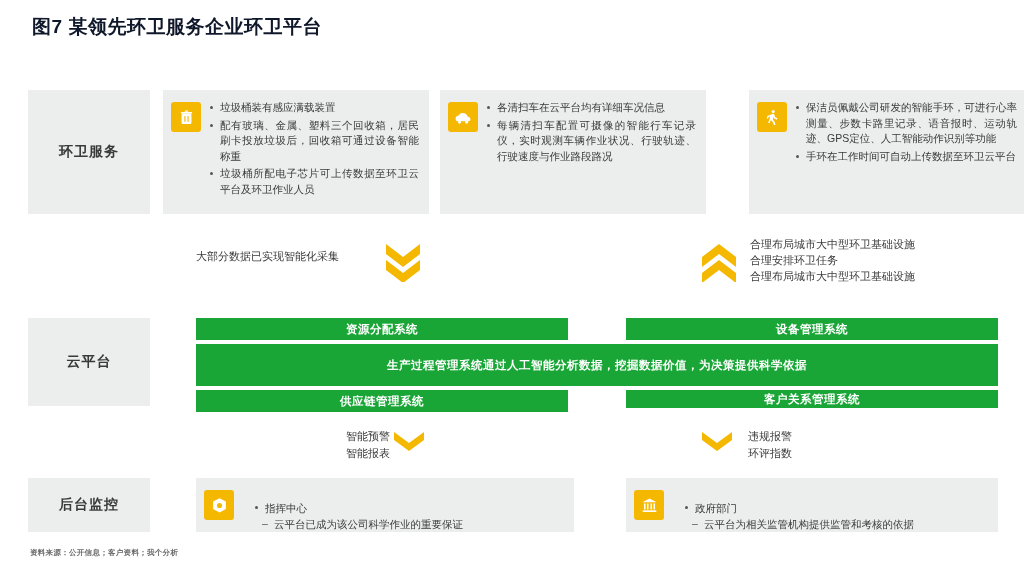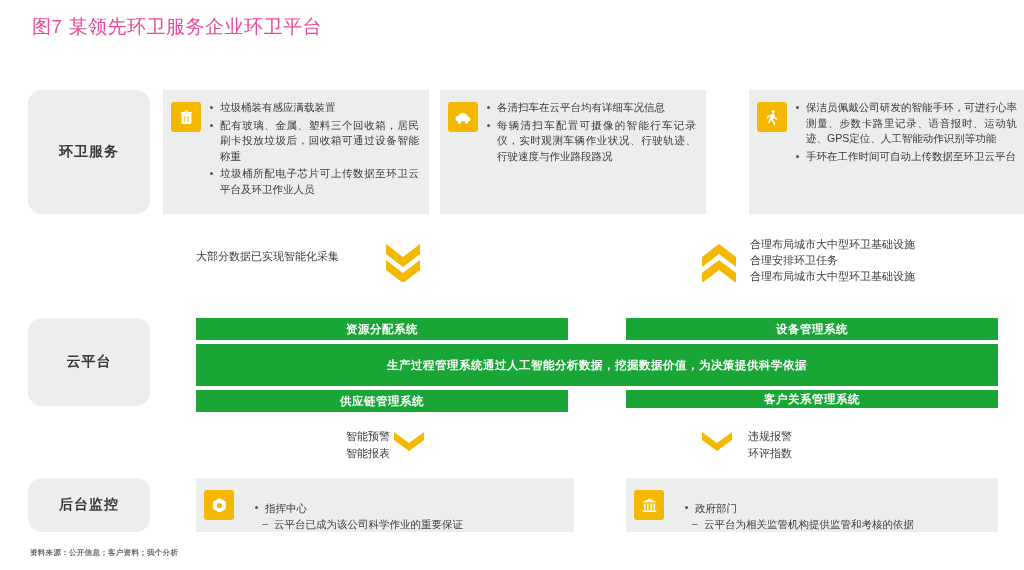--- a/index.html
+++ b/index.html
@@ -6,33 +6,32 @@
   body{
     width:1024px;height:570px;
     background:#ffffff;
     font-family:"Liberation Sans","DejaVu Sans",sans-serif;
     color:#333333;
     overflow:hidden;
     position:relative;
   }
   .title{
     position:absolute;left:32px;top:14px;
-    font-size:19px;font-weight:normal;color:#ec4899;
+    font-size:19px;font-weight:bold;color:#0f172a;
     letter-spacing:.5px;
   }
   .title .num{margin-right:6px;}
 
   
   .row-label{
     position:absolute;
     background:#eceded;
     display:flex;align-items:center;justify-content:center;
     font-size:14px;font-weight:bold;color:#3a3a3a;
     letter-spacing:1px;
-    border-radius:14px;
   }
   #label-service{left:28px;top:90px;width:122px;height:124px;}
   #label-cloud{left:28px;top:318px;width:122px;height:88px;}
   #label-monitor{left:28px;top:478px;width:122px;height:54px;}
 
   
   .svc-box{
     position:absolute;
     background:#eceded;
     padding:10px 10px 10px 8px;

